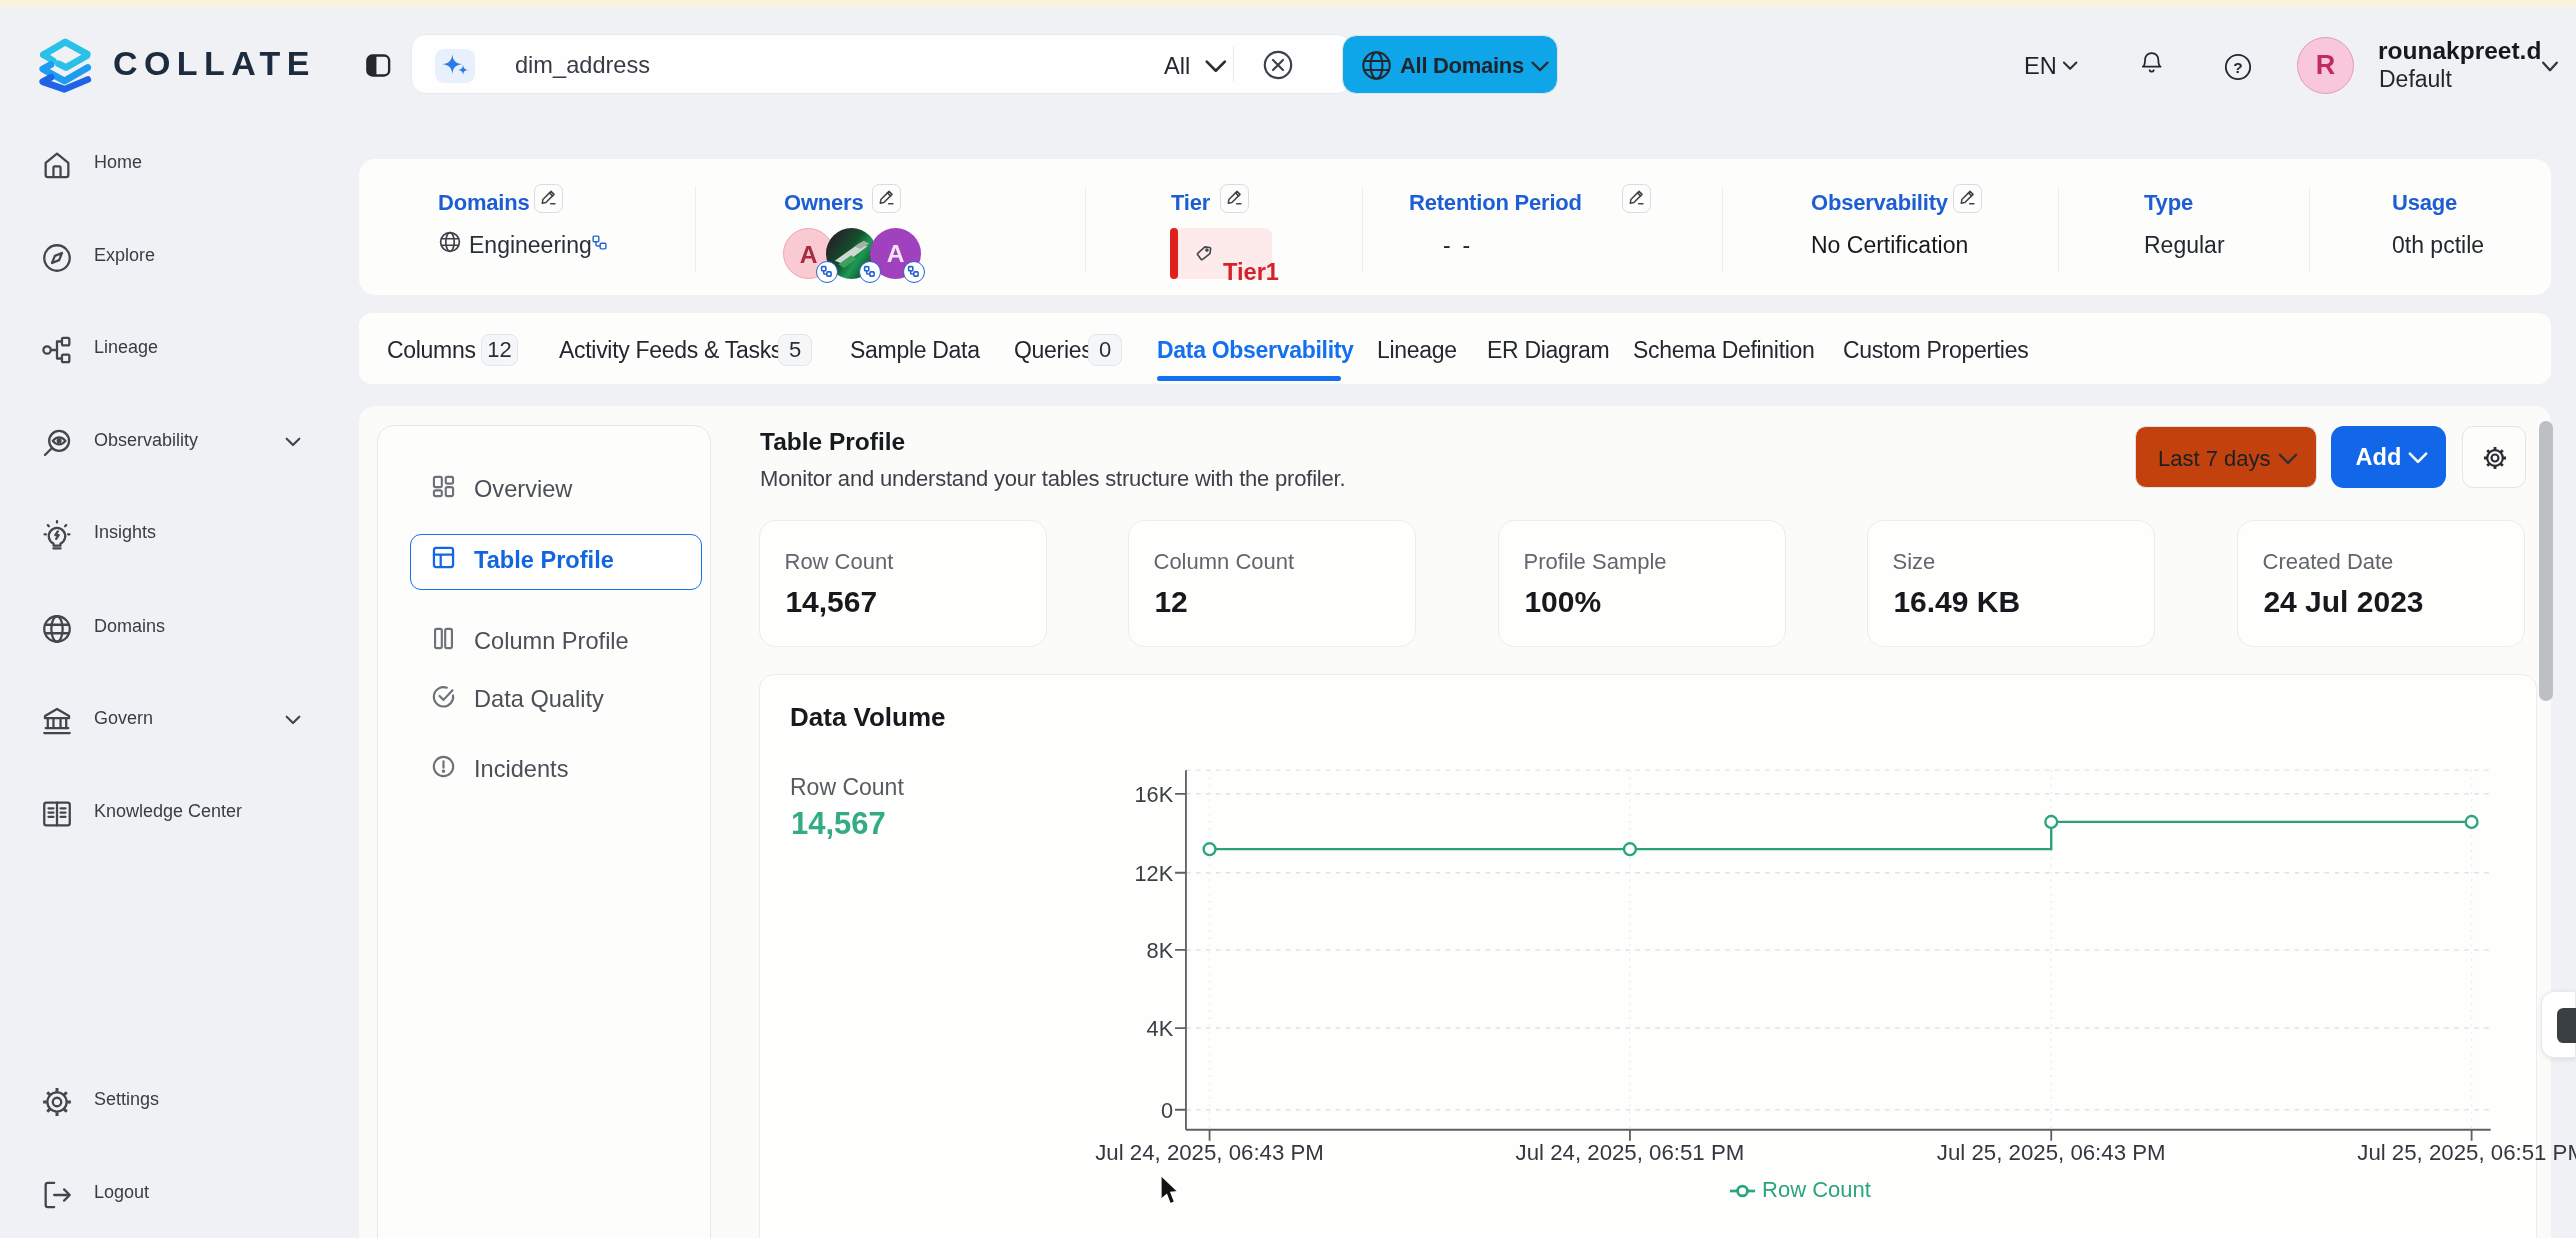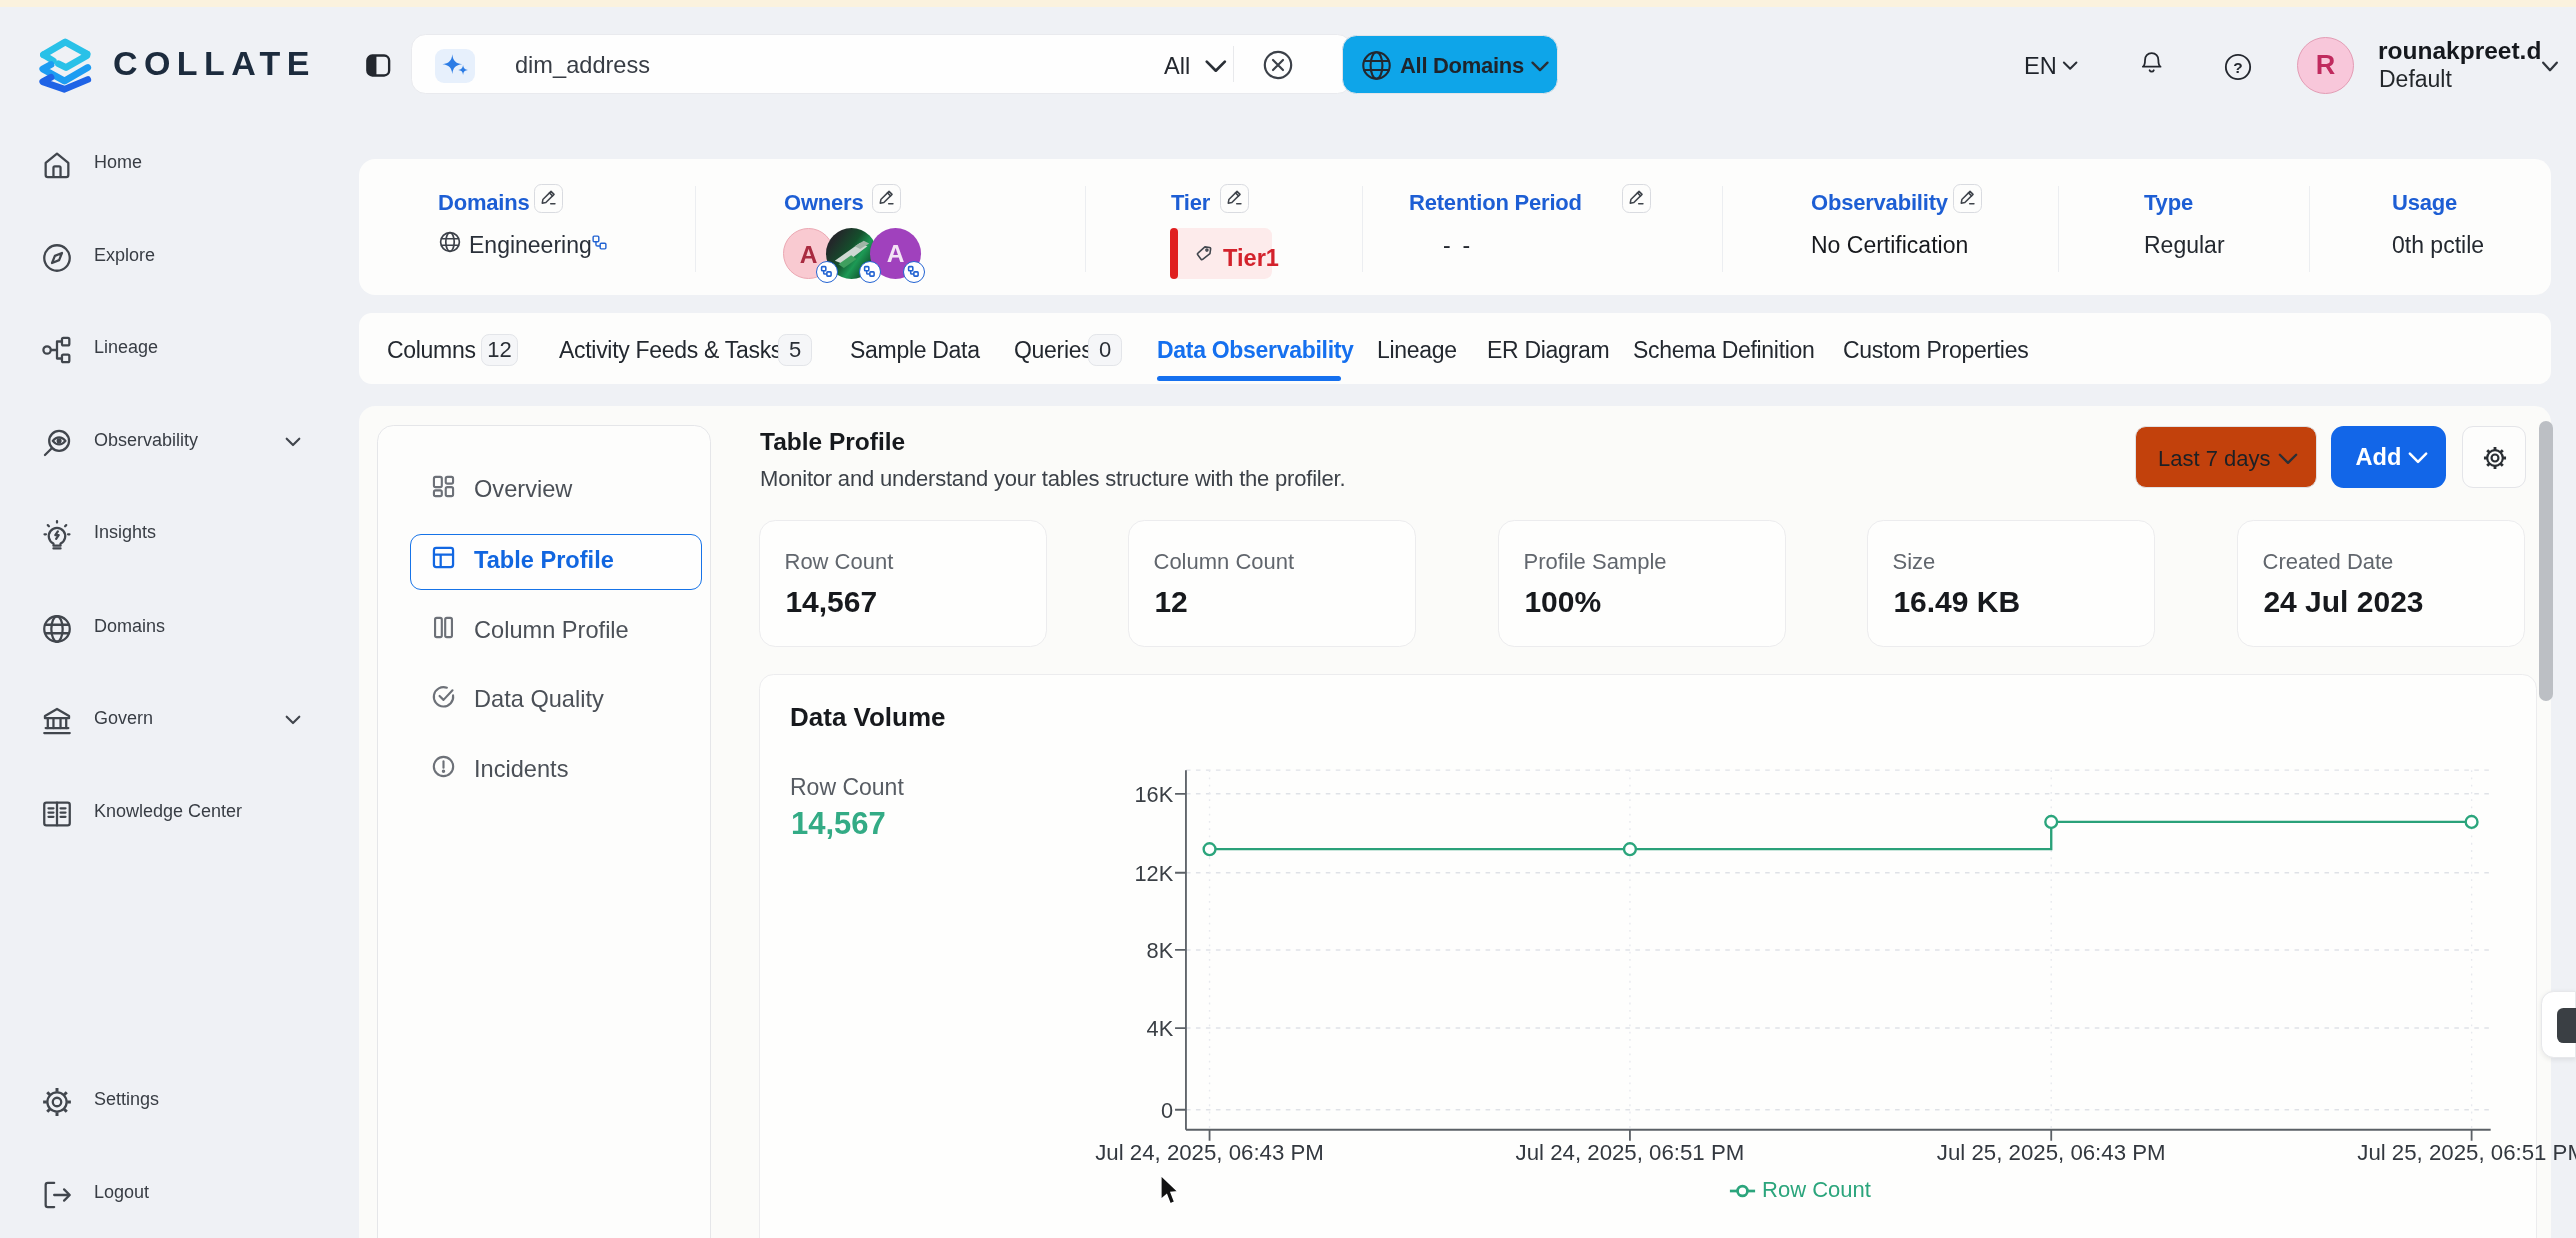--- a/index.html
+++ b/index.html
@@ -322,21 +322,21 @@
         </g>
       </svg></div>
   <div class="abs" style="left:811px; top:69px; width:102px; height:51px; background:#fdebeb; border-radius:7.3px;"></div>
   <div class="abs" style="left:811px; top:69px; width:8.2px; height:51px; background:#e01f1f; border-radius:4.5px;"></div>
   <svg class="abs" style="left:835px; top:85px;" width="19" height="19" viewBox="0 0 24 24">
       <g fill="none" stroke="#42474e" stroke-width="2" stroke-linejoin="round">
         <path d="M12.6 3.5 h6 a1.5 1.5 0 0 1 1.5 1.5 v6 L12 19.5 a1.5 1.5 0 0 1 -2.1 0 l-4.9 -4.9 a1.5 1.5 0 0 1 0 -2.1 Z" transform="rotate(8 12 12)"></path>
         <circle cx="16.3" cy="7.7" r="1.3"></circle>
       </g>
     </svg>
-  <div class="abs" style="left:864px; top:86px; font-size:23.6px; font-weight:600; color:#d3222c;">Tier1</div>
+  <div class="abs" style="left:864px; top:100px; font-size:23.6px; font-weight:600; color:#d3222c;">Tier1</div>
   <div class="ivalue" style="left:1084px; letter-spacing:2.7px;">- -</div>
   <div class="ilabel" style="left:1050px;">Retention Period</div>
   <div class="editbtn" style="left:1263px;"><svg width="26" height="26" viewBox="0 0 43 43" style="margin:0 0 0 0;">
         <g fill="none" stroke="#3f444b" stroke-width="2.5" stroke-linecap="round" stroke-linejoin="round">
           <path d="M26.5 10.5 l5 5 L18 29 l-6 1 1 -6 Z"></path>
           <path d="M24 13 l5 5"></path>
           <path d="M26 31 h7"></path>
         </g>
       </svg></div>
   <div class="ilabel" style="left:1452px;">Observability</div>
@@ -387,21 +387,21 @@
     </div>
     <div class="sn-item" style="top:116px;">
       <svg width="27" height="27" viewBox="0 0 24 24">
           <g fill="none" stroke="#1267e2" stroke-width="2">
             <rect x="3.5" y="3.5" width="17" height="17" rx="2"></rect>
             <path d="M3.5 9.5 H20.5 M9.5 9.5 V20.5"></path>
           </g>
         </svg>
       <div class="lbl" style="color:#1166e0; font-weight:700;">Table Profile</div>
     </div>
-    <div class="sn-item" style="top:186px;">
+    <div class="sn-item" style="top:197px;">
       <svg width="27" height="27" viewBox="0 0 24 24">
           <g fill="none" stroke="#6d7178" stroke-width="1.9">
             <rect x="4.5" y="3.5" width="6" height="17" rx="1.5"></rect>
             <rect x="13.5" y="3.5" width="6" height="17" rx="1.5"></rect>
           </g>
         </svg>
       <div class="lbl">Column Profile</div>
     </div>
     <div class="sn-item" style="top:255px;">
       <svg width="27" height="27" viewBox="0 0 24 24">

